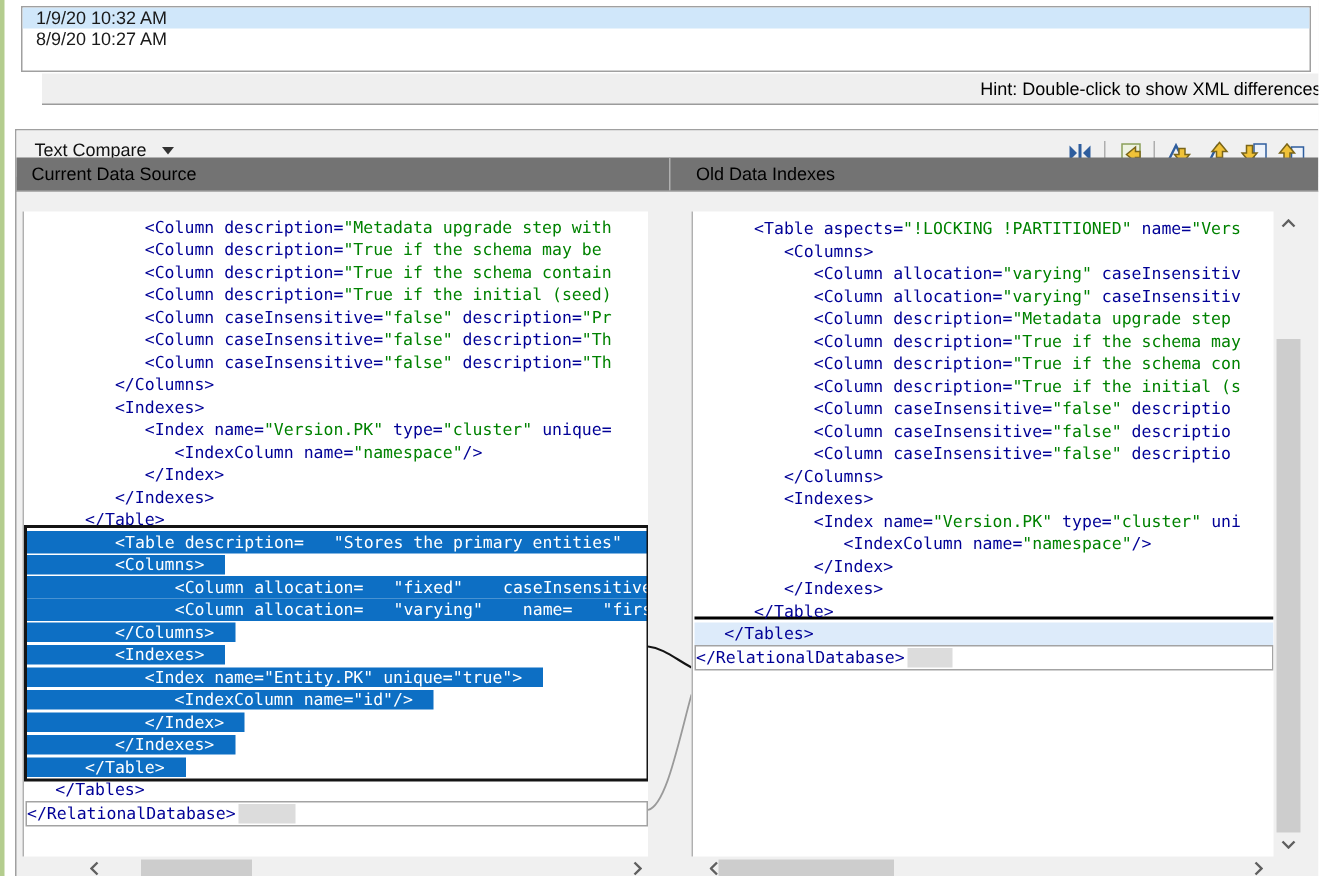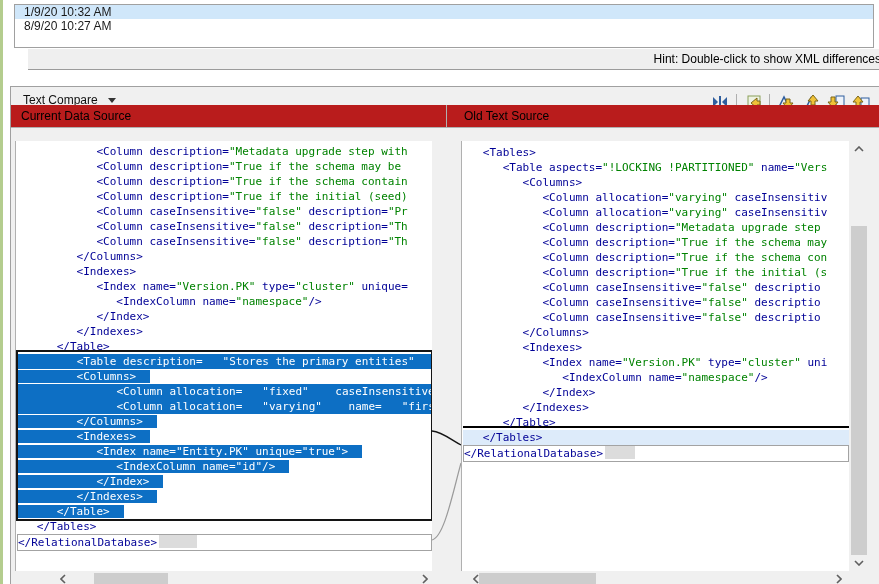--- a/index.html
+++ b/index.html
@@ -27,21 +27,21 @@
            border-bottom:1px solid #dadada;box-sizing:border-box;}
   .mode-select{position:absolute;left:12px;top:6px;display:flex;align-items:center;cursor:default;}
   .mode-select span.lbl{font-size:12px;color:#111;}
   .caret{width:0;height:0;border:4px solid transparent;border-top:5px solid #333;margin-left:10px;margin-top:4px;}
   .toolbar-icons{position:absolute;right:8px;top:5px;display:flex;align-items:center;gap:5px;height:20px;}
   .tbtn{border:none;background:transparent;padding:0;margin:0;width:20px;height:20px;display:flex;
         align-items:center;justify-content:center;cursor:default;}
   .tsep{width:1px;height:16px;background:#aeaeae;margin:0 1px;}
 
   
-  .headers{position:absolute;left:0;top:18px;width:100%;height:23px;background:#b91c1c;
+  .headers{position:absolute;left:0;top:18px;width:100%;height:23px;background:#737373;
            border-bottom:1px solid #b0b0b0;box-sizing:border-box;}
   .header{position:absolute;top:0;height:22px;line-height:22px;font-size:12px;color:#000;white-space:nowrap;overflow:hidden;}
   .header.left{left:1px;width:435px;padding-left:9px;border-right:1px solid #b0b0b0;box-sizing:border-box;}
   .header.right{left:436px;right:0;padding-left:17px;}
 
   
   .pane{position:absolute;top:54px;height:430px;background:#fff;overflow:hidden;box-sizing:border-box;}
   .left-pane{left:4px;width:417px;border-left:1px solid #b0b0b0;padding-top:3px;padding-left:1px;}
   .right-pane{left:450px;width:388px;border-left:1px solid #b0b0b0;padding-top:4px;padding-left:1px;}
   .gutter{position:absolute;left:421px;top:54px;width:29px;height:430px;background:#f0f0f0;}
@@ -49,21 +49,21 @@
 
   .code-line{height:15px;white-space:pre;font-family:"DejaVu Sans Mono","Liberation Mono",monospace;
              font-size:11px;line-height:15px;color:var(--xml-tag);}
   .code-line .str{color:var(--xml-val);}
   .code-line.sel .inner{background:var(--sel-bg);padding-right:14px;}
   .code-line.sel .inner span{color:var(--sel-text);}
   .code-line.full{background:var(--sel-bg);}
   .code-line.full .inner span{color:var(--sel-text);padding-left:20px;}
   .code-line.match{background:var(--match-bg);}
   .code-line.boxed{border:1px solid #a3a3a3;background:#fff;height:17px;box-sizing:border-box;
-                   display:flex;}
+                   display:flex;align-items:center;}
   .code-line.boxed .filler{display:inline-block;width:38px;height:13px;background:#dcdcdc;margin-left:2px;}
   .right-pane .code-line.boxed .filler{width:30px;}
   .code-line.sep{height:2px;background:#000;margin:-4px 0 2px 0;}
 
   
   .diff-box{position:absolute;left:0;top:209px;width:417px;height:171px;border:2px solid #141414;
             box-sizing:border-box;pointer-events:none;z-index:3;}
 
   
   .vscroll{position:absolute;left:839px;top:54px;width:18px;height:430px;background:#f0f0f0;}
@@ -145,21 +145,21 @@
           </svg>
         </button>
       </div>
     </div>
 
     <div class="headers">
       <div class="header left">
         <span>Current Data Source</span>
       </div>
       <div class="header right">
-        <span>Old Text Source</span>
+        <span>Old Data Indexes</span>
       </div>
     </div>
 
     <div class="pane left-pane">
       <div class="diff-box"></div>
     <div class="code-line"><span class="inner"><span class="tag">            &lt;Column description=</span><span class="str">"Metadata upgrade step with</span></span></div>
         <div class="code-line"><span class="inner"><span class="tag">            &lt;Column description=</span><span class="str">"True if the schema may be </span></span></div>
         <div class="code-line"><span class="inner"><span class="tag">            &lt;Column description=</span><span class="str">"True if the schema contain</span></span></div>
         <div class="code-line"><span class="inner"><span class="tag">            &lt;Column description=</span><span class="str">"True if the initial (seed)</span></span></div>
         <div class="code-line"><span class="inner"><span class="tag">            &lt;Column caseInsensitive=</span><span class="str">"false"</span><span class="tag"> description=</span><span class="str">"Pr</span></span></div>
@@ -188,21 +188,20 @@
       </div>
 
     <div class="gutter">
       <svg width="29" height="430" viewBox="0 0 29 430">
         <path d="M0,290 C10,291 18,298 29,304" fill="none" stroke="#141414" stroke-width="1.4"></path>
         <path d="M0,399 C12,396 20,355 29,322" fill="none" stroke="#9a9a9a" stroke-width="1.2"></path>
       </svg>
     </div>
 
     <div class="pane right-pane">
-        <div class="code-line"><span class="inner"><span class="tag">   &lt;Tables&gt;</span></span></div>
         <div class="code-line"><span class="inner"><span class="tag">      &lt;Table aspects=</span><span class="str">"!LOCKING !PARTITIONED"</span><span class="tag"> name=</span><span class="str">"Vers</span></span></div>
         <div class="code-line"><span class="inner"><span class="tag">         &lt;Columns&gt;</span></span></div>
         <div class="code-line"><span class="inner"><span class="tag">            &lt;Column allocation=</span><span class="str">"varying"</span><span class="tag"> caseInsensitiv</span></span></div>
         <div class="code-line"><span class="inner"><span class="tag">            &lt;Column allocation=</span><span class="str">"varying"</span><span class="tag"> caseInsensitiv</span></span></div>
         <div class="code-line"><span class="inner"><span class="tag">            &lt;Column description=</span><span class="str">"Metadata upgrade step </span></span></div>
         <div class="code-line"><span class="inner"><span class="tag">            &lt;Column description=</span><span class="str">"True if the schema may</span></span></div>
         <div class="code-line"><span class="inner"><span class="tag">            &lt;Column description=</span><span class="str">"True if the schema con</span></span></div>
         <div class="code-line"><span class="inner"><span class="tag">            &lt;Column description=</span><span class="str">"True if the initial (s</span></span></div>
         <div class="code-line"><span class="inner"><span class="tag">            &lt;Column caseInsensitive=</span><span class="str">"false"</span><span class="tag"> descriptio</span></span></div>
         <div class="code-line"><span class="inner"><span class="tag">            &lt;Column caseInsensitive=</span><span class="str">"false"</span><span class="tag"> descriptio</span></span></div>

